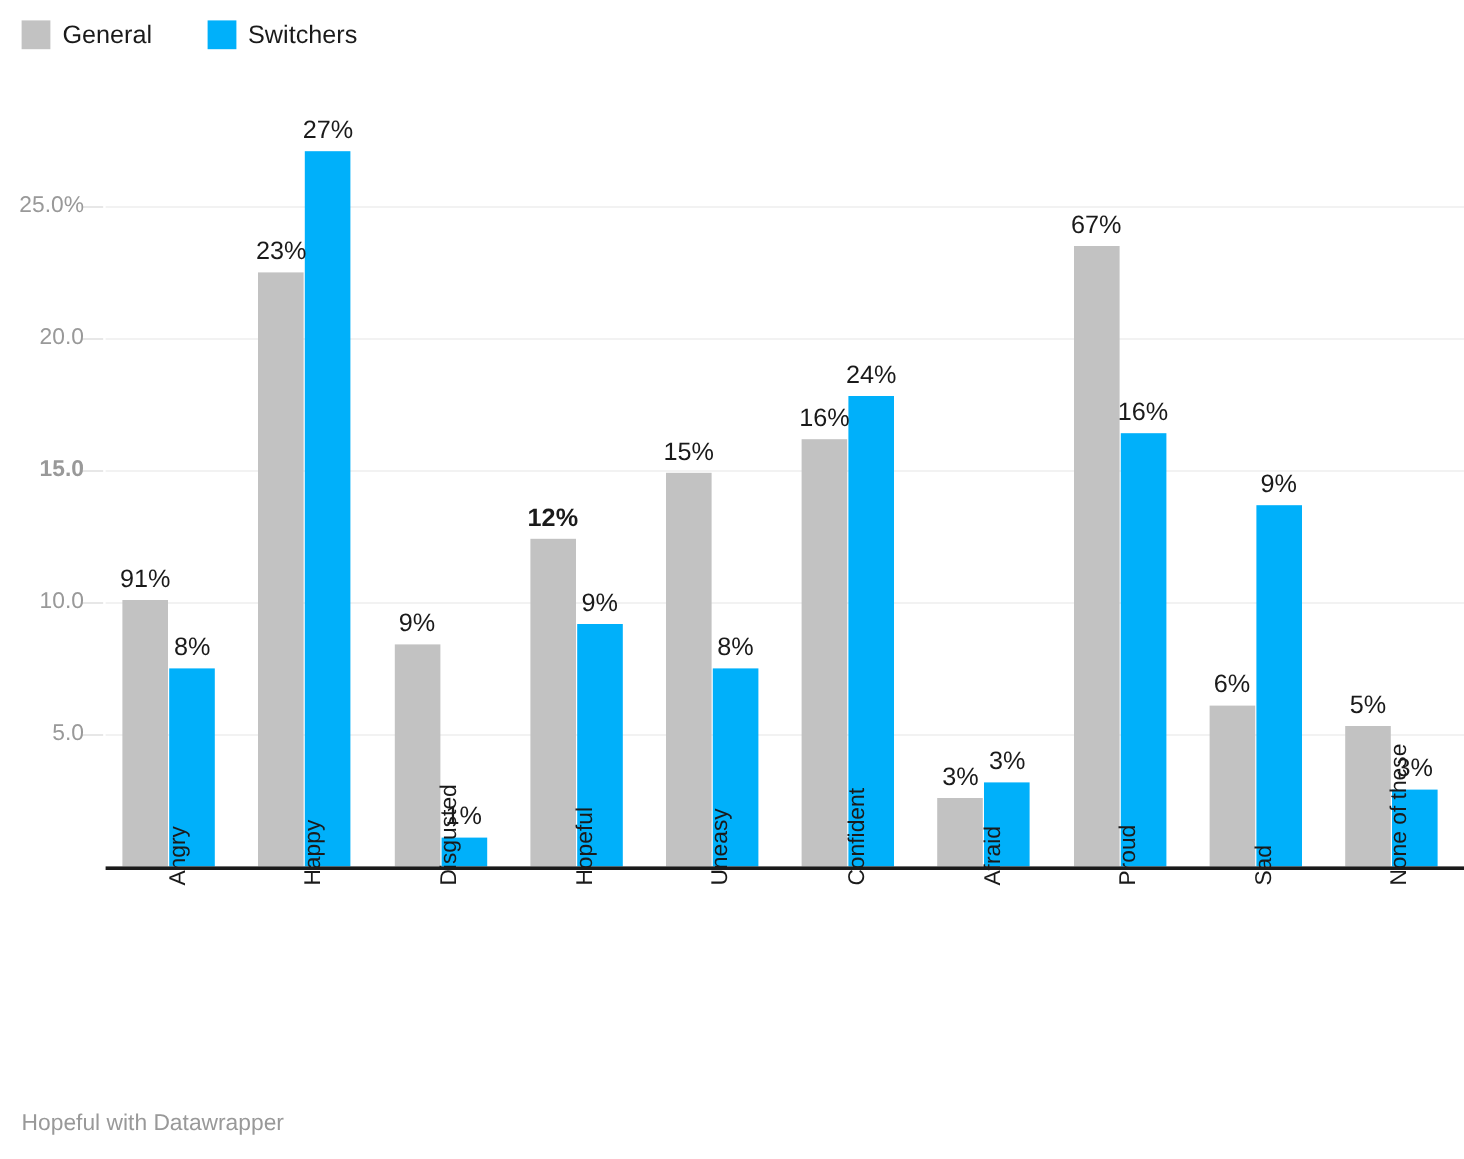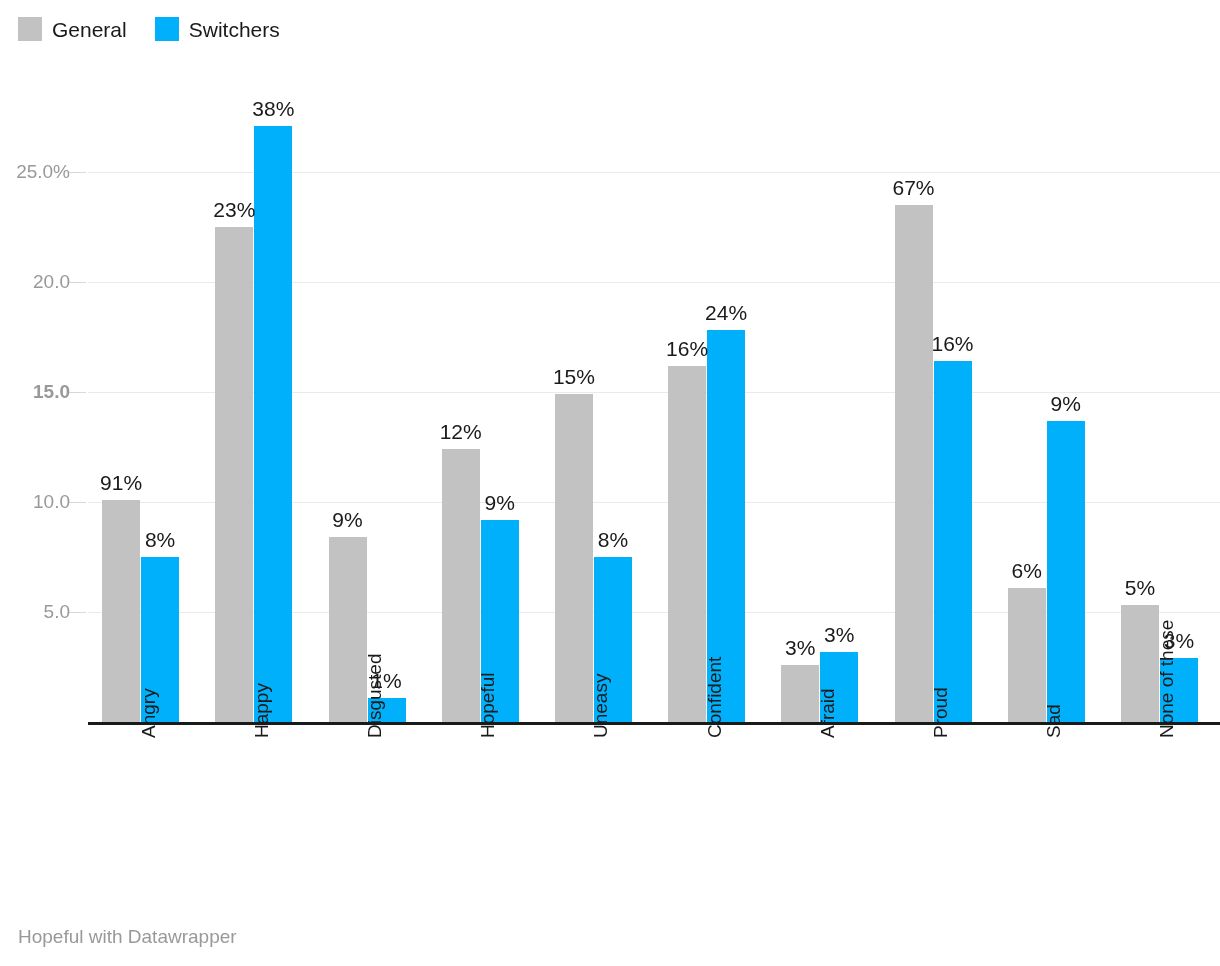--- a/index.html
+++ b/index.html
@@ -16,21 +16,21 @@
     position: relative;
   }
 
   
   #legend {
     position: absolute;
     left: 18px;
     top: 14px;
     display: flex;
     align-items: center;
-    gap: 28px;
+    gap: 46px;
     height: 30px;
   }
   .legend-entry {
     display: flex;
     align-items: center;
     gap: 10px;
   }
   .legend-swatch {
     width: 24px;
     height: 24px;
@@ -183,24 +183,24 @@
       <div class="bar switchers" style="left: 933.5px; width: 38px; height: 360.8px; background: rgb(0, 176, 250);"></div>
       <div class="bar general" style="left: 1007.7px; width: 38px; height: 134.2px; background: rgb(194, 194, 194);"></div>
       <div class="bar switchers" style="left: 1046.7px; width: 38px; height: 301.4px; background: rgb(0, 176, 250);"></div>
       <div class="bar general" style="left: 1120.9px; width: 38px; height: 116.6px; background: rgb(194, 194, 194);"></div>
       <div class="bar switchers" style="left: 1159.9px; width: 38px; height: 63.8px; background: rgb(0, 176, 250);"></div>
     </div>
   <div id="value-labels">
       <div class="value-label" style="left: 121.1px; top: 471.8px;">91%</div>
       <div class="value-label" style="left: 160.1px; top: 529px;">8%</div>
       <div class="value-label" style="left: 234.3px; top: 199px;">23%</div>
-      <div class="value-label" style="left: 273.3px; top: 97.8px;">38%</div>
+      <div class="value-label" style="left: 273.3px; top: 97.8px;">27%</div>
       <div class="value-label" style="left: 347.5px; top: 509.2px;">9%</div>
       <div class="value-label" style="left: 386.5px; top: 669.8px;">1%</div>
-      <div class="value-label" style="left: 460.7px; top: 421.2px;">12%</div>
+      <div class="value-label" style="left: 460.7px; top: 421.2px; font-weight: bold;">12%</div>
       <div class="value-label" style="left: 499.7px; top: 491.6px;">9%</div>
       <div class="value-label" style="left: 573.9px; top: 366.2px;">15%</div>
       <div class="value-label" style="left: 612.9px; top: 529px;">8%</div>
       <div class="value-label" style="left: 687.1px; top: 337.6px;">16%</div>
       <div class="value-label" style="left: 726.1px; top: 302.4px;">24%</div>
       <div class="value-label" style="left: 800.3px; top: 636.8px;">3%</div>
       <div class="value-label" style="left: 839.3px; top: 623.6px;">3%</div>
       <div class="value-label" style="left: 913.5px; top: 177px;">67%</div>
       <div class="value-label" style="left: 952.5px; top: 333.2px;">16%</div>
       <div class="value-label" style="left: 1026.7px; top: 559.8px;">6%</div>

